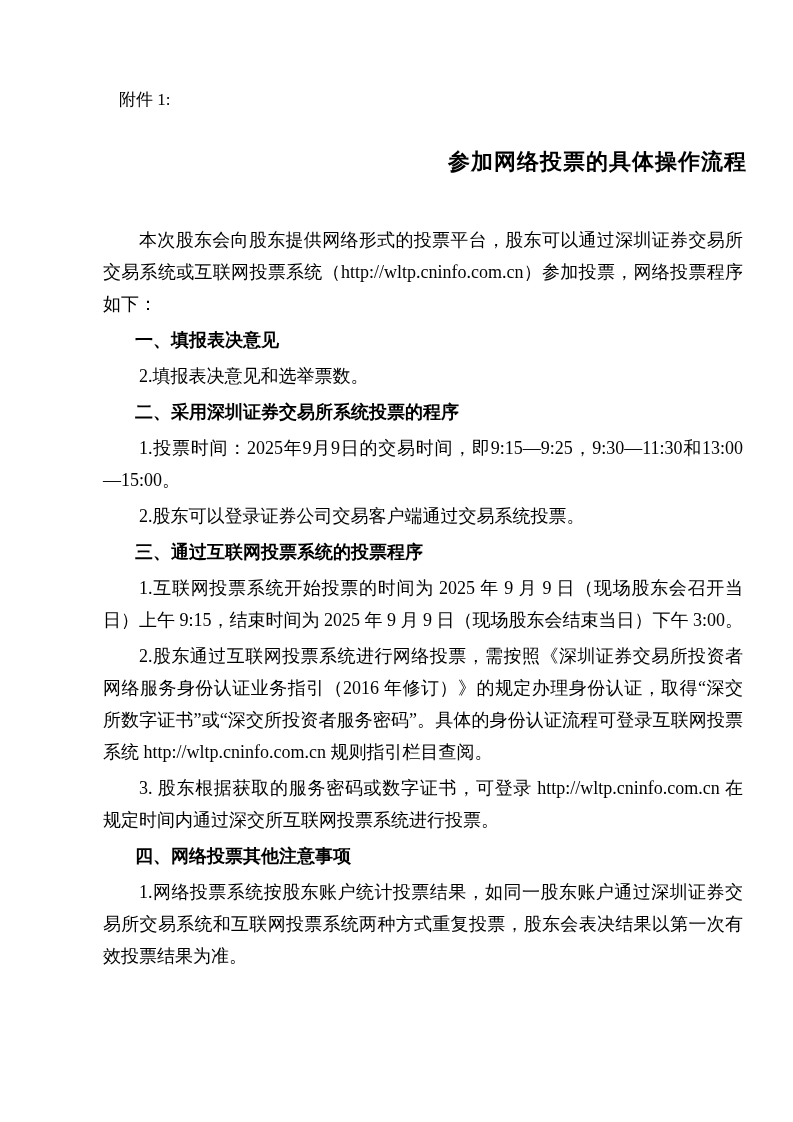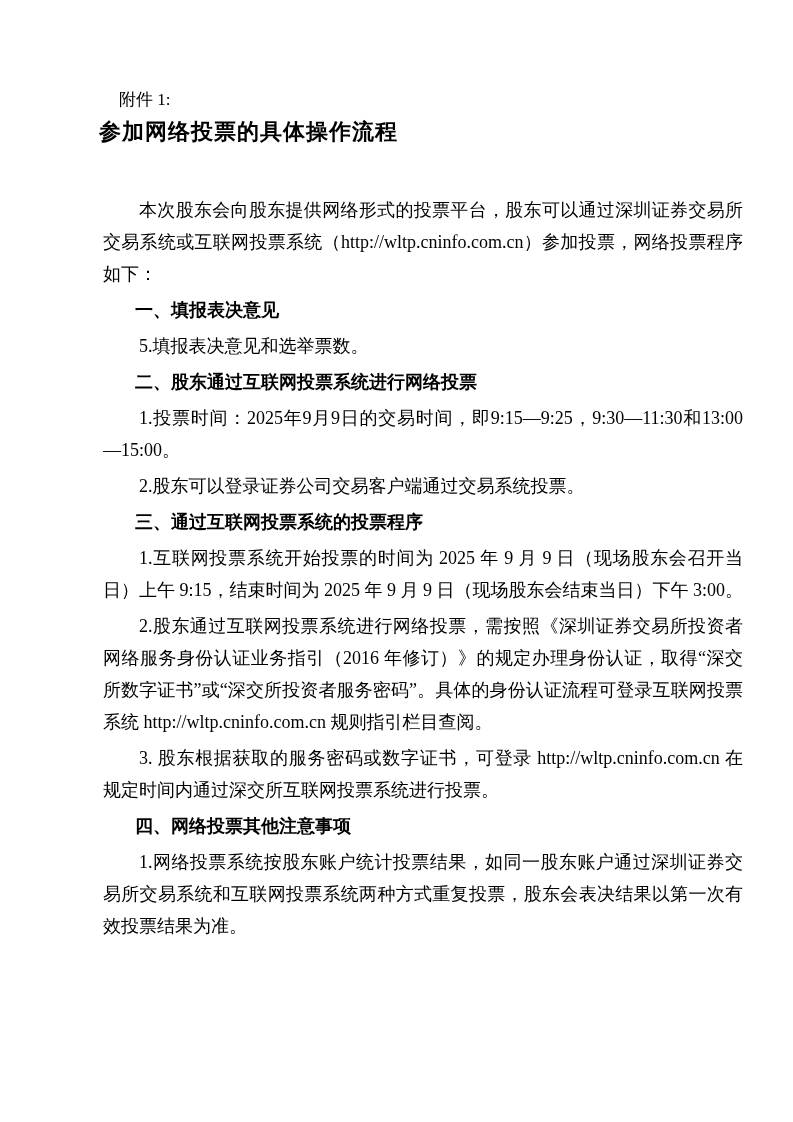--- a/index.html
+++ b/index.html
@@ -19,25 +19,25 @@
     font-family: "Liberation Serif", "DejaVu Serif", serif;
     overflow: hidden;
   }
   .attachment {
     font-size: 17px;
     line-height: 24px;
     padding-left: 20px;
     font-family: "Liberation Serif", "DejaVu Serif", serif;
   }
   .doc-title {
-    margin: 2px 0 44px 0;
+    margin: 32px 0 44px 0;
     font-size: 22px;
     line-height: 36px;
     font-weight: bold;
-    text-align: left;
+    text-align: right;
     letter-spacing: 1px;
     font-family: "Liberation Sans", "DejaVu Sans", sans-serif;
   }
   .para {
     margin: 4px;
     font-size: 18px;
     line-height: 32px;
     text-align: justify;
     text-justify: inter-character;
     text-indent: 2em;
@@ -57,23 +57,23 @@
 
 <div class="page">
 
   <div class="attachment">附件 1:</div>
 
   <h1 class="doc-title">参加网络投票的具体操作流程</h1>
 
   <p class="para">本次股东会向股东提供网络形式的投票平台，股东可以通过深圳证券交易所交易系统或互联网投票系统（http://wltp.cninfo.com.cn）参加投票，网络投票程序如下：</p>
 
   <h2 class="heading">一、填报表决意见</h2>
-  <p class="para">5.填报表决意见和选举票数。</p>
+  <p class="para">2.填报表决意见和选举票数。</p>
 
-  <h2 class="heading">二、股东通过互联网投票系统进行网络投票</h2>
+  <h2 class="heading">二、采用深圳证券交易所系统投票的程序</h2>
   <p class="para">1.投票时间：2025年9月9日的交易时间，即9:15—9:25，9:30—11:30和13:00—15:00。</p>
   <p class="para">2.股东可以登录证券公司交易客户端通过交易系统投票。</p>
 
   <h2 class="heading">三、通过互联网投票系统的投票程序</h2>
   <p class="para">1.互联网投票系统开始投票的时间为 2025 年 9 月 9 日（现场股东会召开当日）上午 9:15，结束时间为 2025 年 9 月 9 日（现场股东会结束当日）下午 3:00。</p>
   <p class="para">2.股东通过互联网投票系统进行网络投票，需按照《深圳证券交易所投资者网络服务身份认证业务指引（2016 年修订）》的规定办理身份认证，取得“深交所数字证书”或“深交所投资者服务密码”。具体的身份认证流程可登录互联网投票系统 http://wltp.cninfo.com.cn 规则指引栏目查阅。</p>
   <p class="para">3. 股东根据获取的服务密码或数字证书，可登录 http://wltp.cninfo.com.cn 在规定时间内通过深交所互联网投票系统进行投票。</p>
 
   <h2 class="heading">四、网络投票其他注意事项</h2>
   <p class="para">1.网络投票系统按股东账户统计投票结果，如同一股东账户通过深圳证券交易所交易系统和互联网投票系统两种方式重复投票，股东会表决结果以第一次有效投票结果为准。</p>

